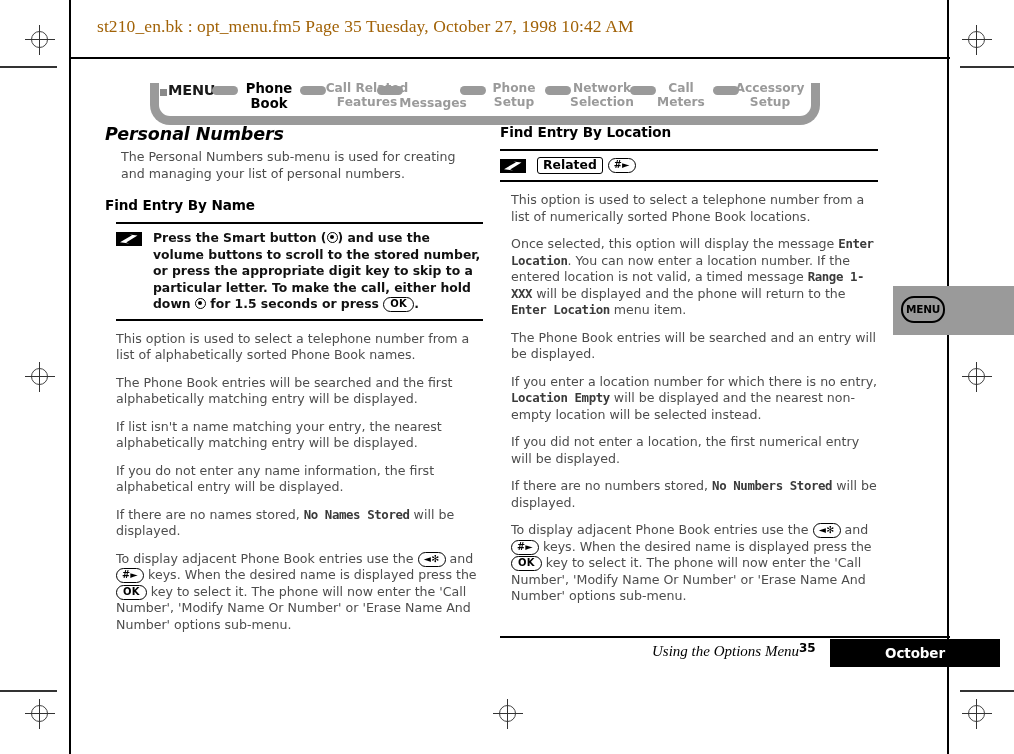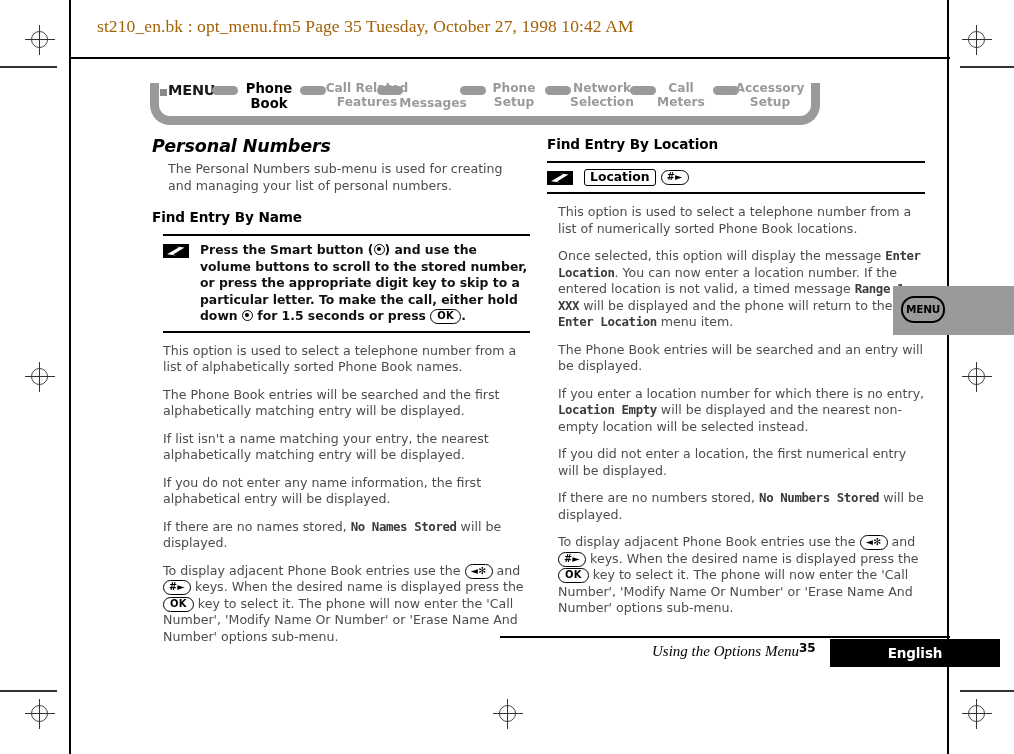--- a/index.html
+++ b/index.html
@@ -124,22 +124,21 @@
     border: 9px solid #9a9a9a;
     border-top: none;
     border-radius: 0 0 20px 20px;
     clip-path: inset(0 0 0 0);
   }
 
   
   .col {
     position: absolute;
     width: 378px;
-    top: 136px;
-    margin-left: 47px;
+    top: 124px;
   }
   .col-left { left: 105px; }
   .col-right { left: 500px; }
 
   h1.sec-title {
     margin: 0 0 5px 0;
     font-size: 17.5px;
     font-weight: bold;
     font-style: italic;
     letter-spacing: -0.1px;
@@ -439,21 +438,21 @@
 
   <h2 class="sub-title flush">Find Entry By Location</h2>
 
   <div class="note" style="margin-left:0; width:378px;">
     <div class="note-row" style="align-items:center;">
       <span class="zicon" style="margin-top:0;">
         <svg width="26" height="14" viewBox="0 0 26 14">
           <path d="M4 10.2 L16 3.2 L13.2 2.4 L21.5 3.4 L10.2 10.6 L13.2 11.4 Z" fill="#ffffff"></path>
         </svg>
       </span>
-      <span class="key rect">Location</span>
+      <span class="key rect">Related</span>
       <span class="key" style="margin-left:5px;">#►</span>
     </div>
   </div>
 
   <p class="body">
     <span>This option is used to select a telephone number from a list of numerically sorted Phone Book locations.</span>
   </p>
 
   <p class="body">
     <span>Once selected, this option will display the message </span><span class="lcd">Enter Location</span><span>. You can now enter a location number. If the entered location is not valid, a timed message </span><span class="lcd">Range 1-XXX</span><span> will be displayed and the phone will return to the </span><span class="lcd">Enter Location</span><span> menu item.</span>
@@ -480,13 +479,13 @@
   </p>
 </div>
 
 <div class="side-tab">
   <div class="tabkey">MENU</div>
 </div>
 
 <div class="footer-rule"></div>
 <div class="footer-chapter">Using the Options Menu</div>
 <div class="footer-pageno">35</div>
-<div class="footer-lang">English</div>
+<div class="footer-lang">October</div>
 
 </body></html>

